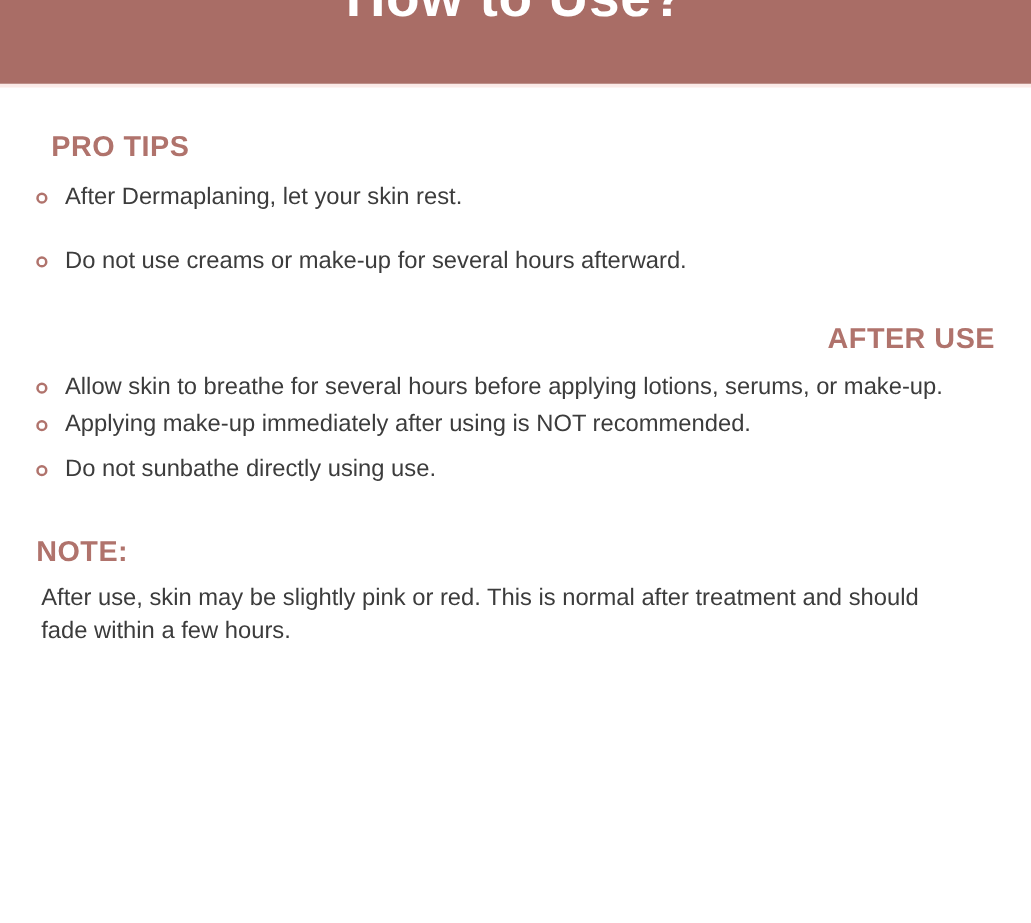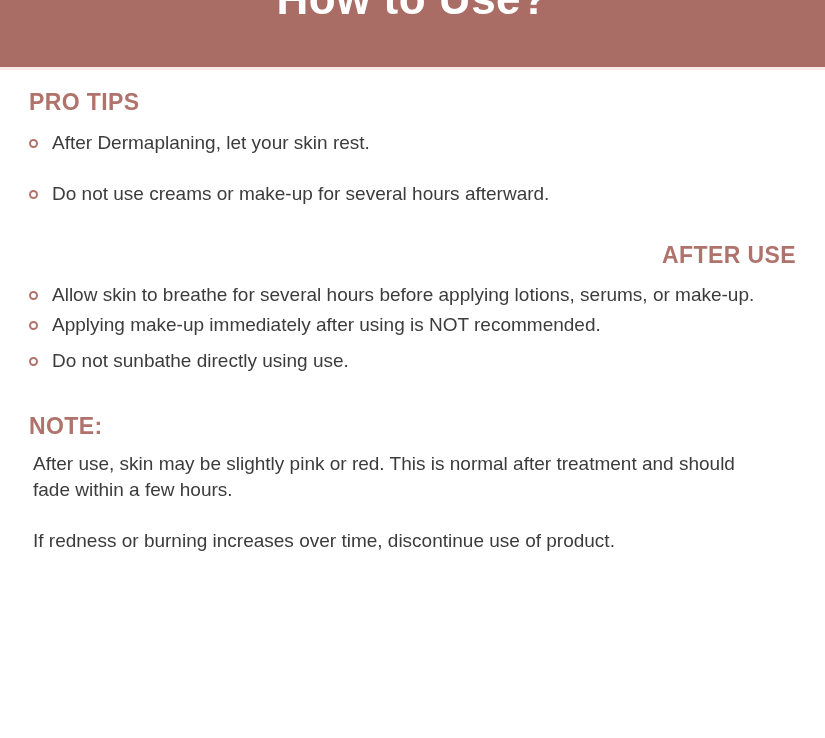--- a/index.html
+++ b/index.html
@@ -48,21 +48,21 @@
     box-sizing: border-box;
   }
 
   .section-heading {
     color: #b0736c;
     font-size: 23px;
     font-weight: bold;
     letter-spacing: 0.4px;
     margin: 0;
   }
-  .heading-pro-tips { padding-top: 19px; }
+  .heading-pro-tips { padding-top: 34px; margin-left: 12px; }
   .heading-after-use { padding-top: 31px; text-align: right; }
   .heading-note { padding-top: 29px; }
 
   .bullet-list {
     list-style: none;
     margin: 0;
     padding: 0;
   }
   .bullet-list.pro-tips { padding-top: 14px; }
   .bullet-list.after-use { padding-top: 13px; }
@@ -145,15 +145,14 @@
     <li class="bullet-item">
       <span class="bullet-marker"></span>
       <span class="bullet-text">Do not sunbathe directly using use.</span>
     </li>
   </ul>
 
   <h2 class="section-heading heading-note">NOTE:</h2>
 
   <p class="note-paragraph first">After use, skin may be slightly pink or red. This is normal after treatment and should fade within a few hours.</p>
 
-  <p class="note-paragraph second">If redness or burning increases over time, discontinue use of product.</p>
 
 </div>
 
 </body></html>

